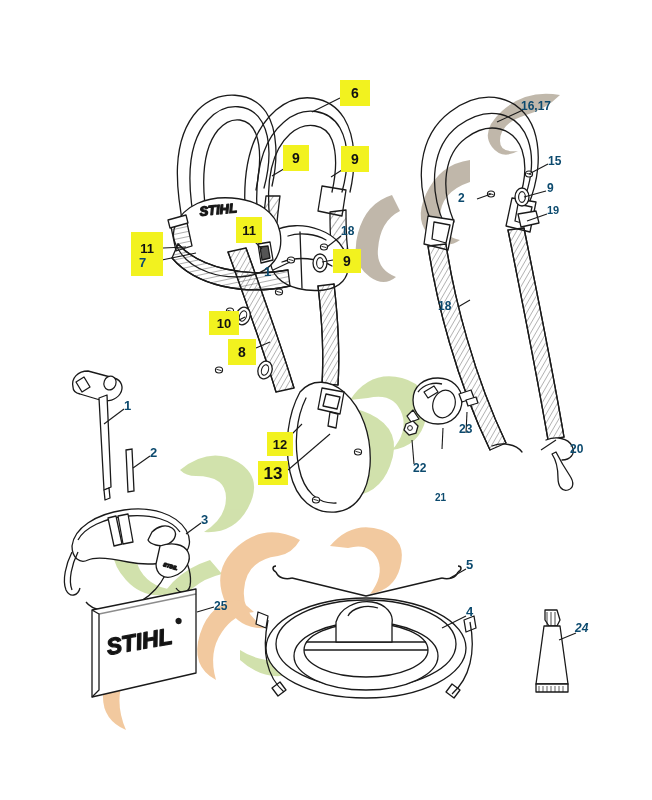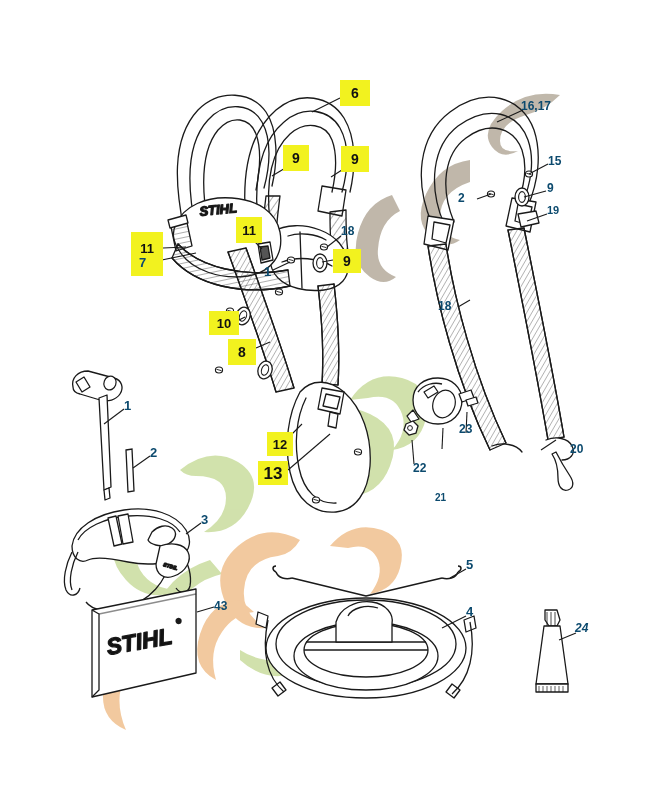--- a/index.html
+++ b/index.html
@@ -340,18 +340,18 @@
   <div class="plabel" style="left:547px;top:205px;font-size:11px;">19</div>
   <div class="plabel" style="left:458px;top:192px;font-size:12px;">2</div>
   <div class="plabel" style="left:438px;top:300px;font-size:12px;">18</div>
   <div class="plabel" style="left:522px;top:443px;font-size:12px;margin-left:48px;">20</div>
   <div class="plabel" style="left:435px;top:446px;font-size:10px;margin-top:47px;">21</div>
   <div class="plabel" style="left:413px;top:462px;font-size:12px;">22</div>
   <div class="plabel" style="left:459px;top:423px;font-size:12px;">23</div>
   <div class="plabel" style="left:124px;top:399px;font-size:13px;">1</div>
   <div class="plabel" style="left:150px;top:446px;font-size:13px;">2</div>
   <div class="plabel" style="left:201px;top:513px;font-size:13px;">3</div>
-  <div class="plabel" style="left:214px;top:600px;font-size:12px;">43</div>
+  <div class="plabel" style="left:214px;top:600px;font-size:12px;">25</div>
   <div class="plabel" style="left:466px;top:558px;font-size:13px;">5</div>
   <div class="plabel" style="left:466px;top:605px;font-size:13px;">4</div>
   <div class="plabel" style="left:575px;top:622px;font-size:12px;font-style:italic;">24</div>
 
 </div>
 
 </body></html>

